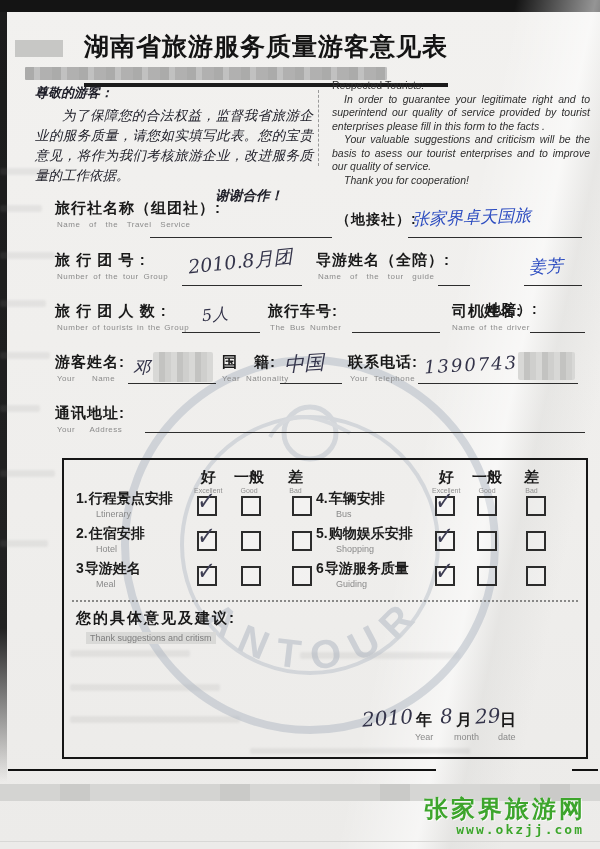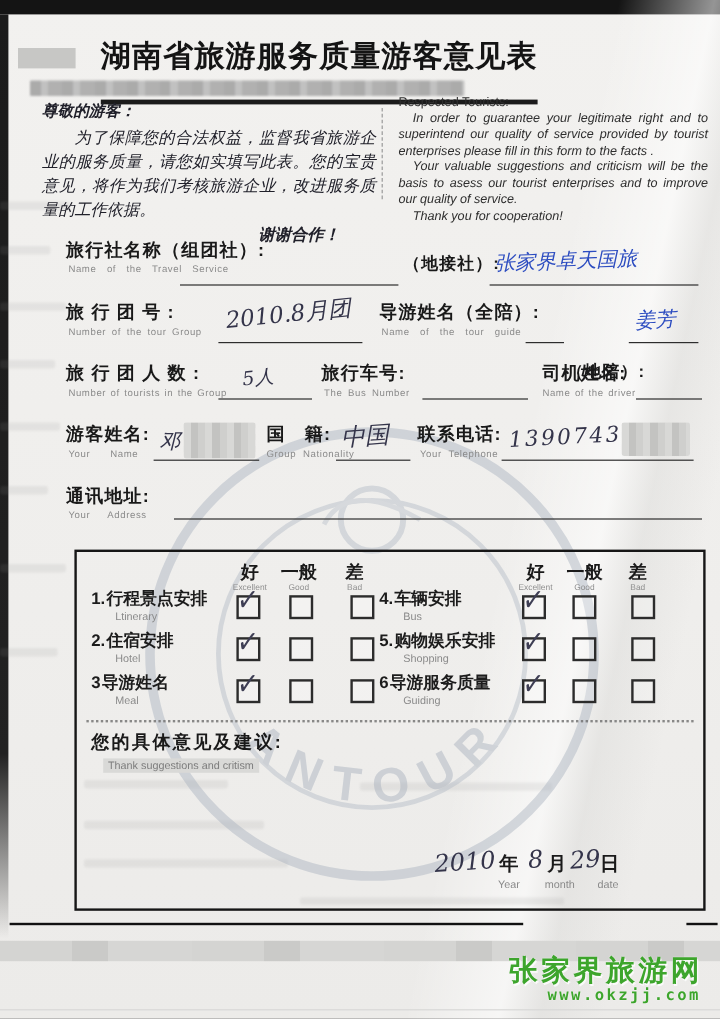--- a/index.html
+++ b/index.html
@@ -149,21 +149,21 @@
   <div class="cnlabel" style="left:452px;top:302px;">司机姓名:</div>
   <div class="enlabel" style="left:452px;top:323px;word-spacing:1px;">Name of the driver</div>
   <div class="iline" style="left:530px;top:331px;width:55px;"></div>
 
   <div class="cnlabel" style="left:55px;top:353px;">游客姓名:</div>
   <div class="enlabel" style="left:57px;top:374px;word-spacing:14px;">Your Name</div>
   <div class="hand pen-dark" style="left:133px;top:356px;font-size:17px;">邓</div>
   <div class="blur-mask" style="left:153px;top:352px;width:60px;height:30px;"></div>
   <div class="iline" style="left:128px;top:382px;width:88px;"></div>
   <div class="cnlabel" style="left:222px;top:353px;">国　籍:</div>
-  <div class="enlabel" style="left:222px;top:374px;word-spacing:3px;">Group Nationality</div>
+  <div class="enlabel" style="left:222px;top:374px;word-spacing:3px;">Year Nationality</div>
   <div class="hand pen-dark" style="left:284px;top:350px;font-size:20px;transform:rotate(-4deg);">中国</div>
   <div class="iline" style="left:280px;top:382px;width:62px;"></div>
   <div class="cnlabel" style="left:348px;top:353px;">联系电话:</div>
   <div class="enlabel" style="left:350px;top:374px;word-spacing:3px;">Your Telephone</div>
   <div class="hand pen-dark" style="left:424px;top:354px;font-size:18px;transform:rotate(-3deg);letter-spacing:2px;">1390743</div>
   <div class="blur-mask" style="left:518px;top:352px;width:57px;height:28px;"></div>
   <div class="iline" style="left:418px;top:382px;width:160px;"></div>
 
   <div class="cnlabel" style="left:55px;top:404px;">通讯地址:</div>
   <div class="enlabel" style="left:57px;top:425px;word-spacing:12px;">Your Address</div>

